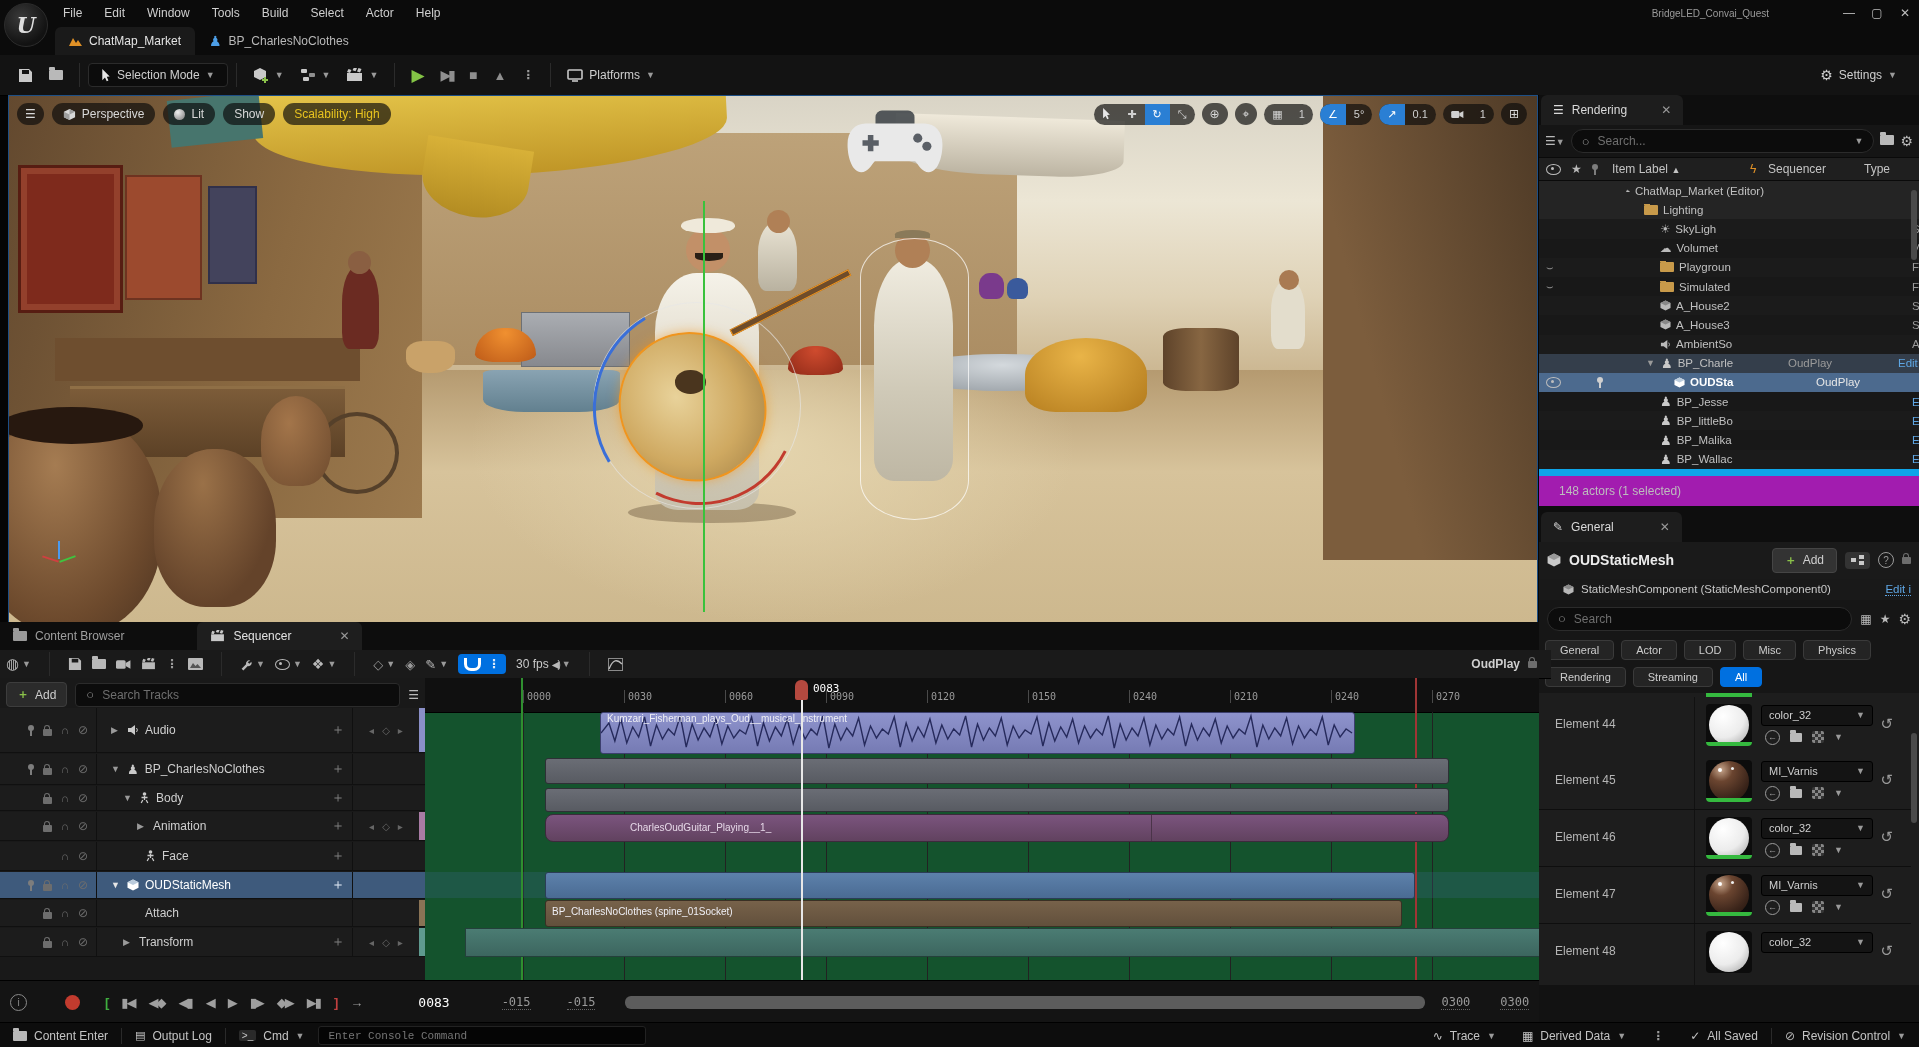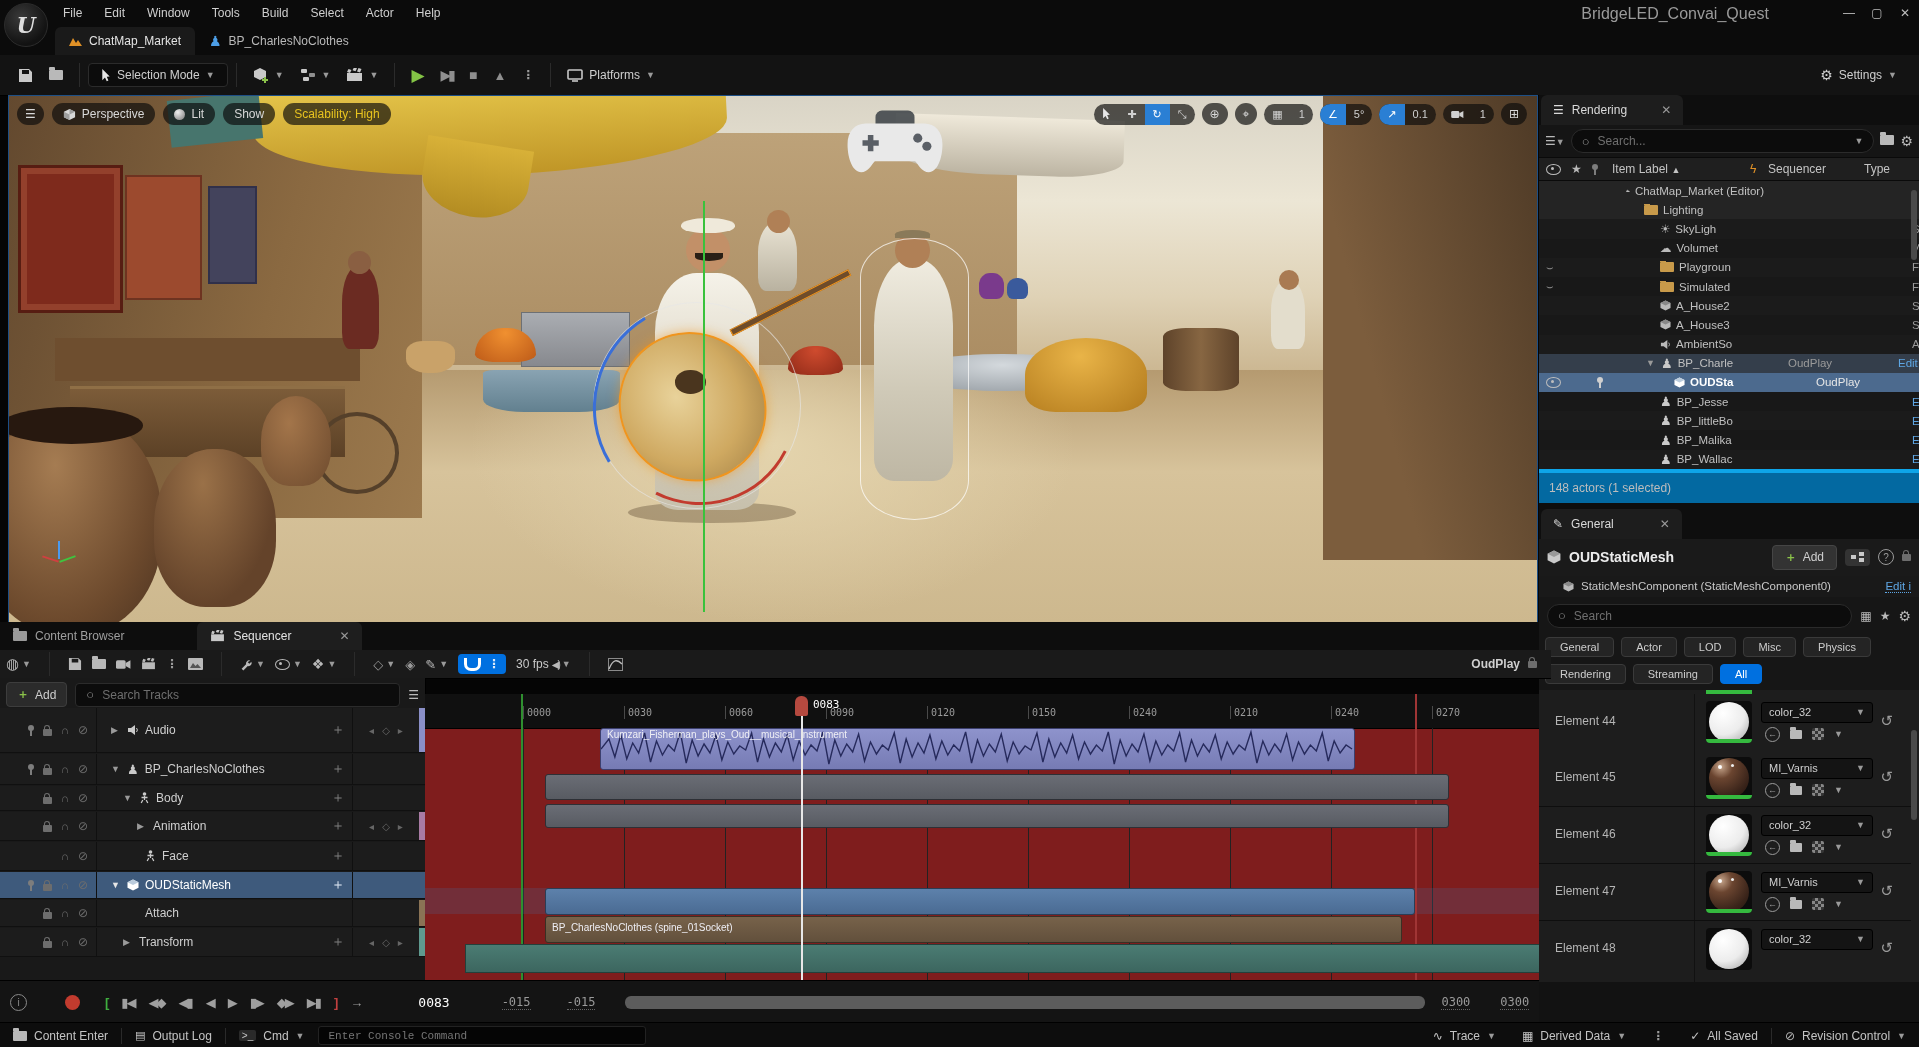--- a/index.html
+++ b/index.html
@@ -6,21 +6,21 @@
     font-family:"Liberation Sans","DejaVu Sans",sans-serif;color:#c8c8c8;font-size:12px;}
   .flex{display:flex;align-items:center}
   input{outline:none}
   
   #menubar{position:absolute;left:0;top:0;width:1919px;height:27px;background:#0b0b0b}
   .menu-item{padding:0 11px;color:#cfcfcf;font-size:12px;line-height:27px;cursor:default}
   #ue-logo{position:absolute;left:4px;top:3px;width:42px;height:42px;border-radius:50%;
     background:radial-gradient(circle at 38% 32%,#3a3a3a,#121212 70%);border:1px solid #2c2c2c;
     color:#dedede;font-family:"DejaVu Serif",serif;font-style:italic;font-weight:bold;font-size:22px;
     display:flex;align-items:center;justify-content:center;z-index:5}
-  #win-title{position:absolute;right:150px;top:0;line-height:27px;color:#9a9a9a;font-size:16px}
+  #win-title{position:absolute;right:150px;top:0;line-height:27px;color:#9a9a9a;font-size:10px}
   .winbtn{width:28px;text-align:center;line-height:27px;color:#bdbdbd;font-size:12px}
   #tabbar{position:absolute;left:0;top:27px;width:1919px;height:28px;background:#0b0b0b;border-bottom:1px solid #000}
   .atab{height:28px;display:flex;align-items:center;gap:7px;padding:0 14px;border-radius:6px 6px 0 0;color:#b9b9b9}
   .atab.active{background:#1a1a1a;color:#e4e4e4}
   #toolbar{position:absolute;left:0;top:55px;width:1919px;height:40px;background:#131313;border-bottom:1px solid #000}
   .tbtn{display:flex;align-items:center;gap:6px;padding:5px 8px;border-radius:4px;color:#cfcfcf}
   .tsep{width:1px;height:24px;background:#2b2b2b;margin:0 8px}
   .chev{font-size:9px;color:#9a9a9a}
   .kebab{color:#9a9a9a;font-weight:bold;letter-spacing:0}
   
@@ -88,21 +88,21 @@
   #seqtoolbar{position:absolute;left:0;top:650px;width:1539px;height:28px;background:#1a1a1a;border-bottom:1px solid #000;display:flex;align-items:center;padding:0 6px;gap:10px}
   .sic{color:#b9b9b9;font-size:13px;display:inline-flex;align-items:center;gap:3px}
   #seqleft{position:absolute;left:0;top:678px;width:425px;height:302px;background:#191919;border-right:1px solid #000}
   .trow{position:absolute;left:0;width:425px;display:flex;align-items:center;background:#1c1c1c;border-bottom:1px solid #101010;font-size:12px;color:#cfcfcf}
   .trow .tg{flex:0 0 88px;display:flex;align-items:center;justify-content:flex-end;gap:9px;padding-right:8px;border-right:1px solid #101010;align-self:stretch}
   .trow .tm{flex:1;display:flex;align-items:center;gap:6px;align-self:stretch;padding-left:14px}
   .trow .plus{flex:0 0 28px;color:#7d7d7d;font-size:14px;text-align:center}
   .trow .nav{flex:0 0 66px;display:flex;align-items:center;justify-content:center;gap:8px;color:#666;border-left:1px solid #101010;align-self:stretch;font-size:10px}
   .trow .strip{flex:0 0 6px;align-self:stretch}
   .trow.sel{background:#3e5a7c;color:#fff}
-  #seqtime{position:absolute;left:425px;top:694px;width:1114px;height:302px;background:#7f1d1d;overflow:hidden}
+  #seqtime{position:absolute;left:425px;top:678px;width:1114px;height:302px;background:#14532d;overflow:hidden}
   .tick{position:absolute;top:12px;font-size:10px;color:#9a9a9a;font-family:"DejaVu Sans Mono",monospace;border-left:1px solid #4a4a4a;padding-left:3px;height:13px;line-height:13px}
   .gline{position:absolute;top:34px;bottom:0;width:1px;background:#222}
   .clip{position:absolute;border-radius:3px;overflow:hidden;white-space:nowrap;font-size:10px}
   .clip .cl{padding:2px 6px;color:#efeff5}
   #transport{position:absolute;left:0;top:980px;width:1539px;height:42px;background:#141414;border-top:1px solid #000;display:flex;align-items:center}
   .tpbtn{color:#9f9f9f;font-size:13px;letter-spacing:-2px;padding:0 7px}
   .numline{font-family:"DejaVu Sans Mono",monospace;color:#9a9a9a;border-bottom:1px dotted #666;font-size:12px}
   
   #statusbar{position:absolute;left:0;top:1022px;width:1919px;height:25px;background:#0d0d0d;border-top:1px solid #000;display:flex;align-items:center;font-size:12px;color:#c4c4c4}
   .sbitem{display:flex;align-items:center;gap:7px;padding:0 13px;height:100%}
@@ -526,21 +526,21 @@
         <span class="gut"></span>
         <span class="lbl" style="padding-left:48px">
           <span style="color:#c9c9c9;font-size:13px">♟</span>
           <span>BP_Wallac</span>
         </span>
         <span class="seqc"></span>
         <span class="typec"><span class="elink">Edit Bl</span></span>
       </div>
   </div>
   <div style="position:absolute;right:2px;top:95px;width:6px;height:70px;background:#4a4a4a;border-radius:3px"></div>
-  <div style="padding:8px 10px;border-top:4px solid #0ea5e9;background:#0369a1;color:#bdbdbd"><span>148 actors (1 selected)</span></div>
+  <div style="padding:8px 20px;border-top:7px solid #0ea5e9;background:#a21caf;color:#bdbdbd"><span>148 actors (1 selected)</span></div>
 
   <div style="background:#0e0e0e;padding-top:6px">
     <div class="ptab" style="margin-left:2px">
       <span>✎</span>
       <span>General</span>
       <span style="margin-left:38px;color:#9a9a9a">✕</span>
     </div>
   </div>
   <div class="flex" style="background:#1a1a1a;padding:6px 8px;gap:8px">
     <svg class="i" width="14" height="14" viewBox="0 0 12 12">
@@ -969,20 +969,24 @@
   <div style="position:absolute;left:990px;top:0;bottom:0;width:2px;background:#a03535"></div>
 
   <div class="clip" style="left:175px;top:34px;width:753px;height:40px;background:linear-gradient(180deg,#8e93cc,#767bb4);border:1px solid #3c3f6e">
     <svg width="753" height="40" viewBox="0 0 760 40" preserveAspectRatio="none" style="position:absolute;inset:0">
       <polyline fill="none" stroke="#262a5c" stroke-width="1.4" points="0,20 8,10 14,28 20,6 26,30 32,14 38,24 44,4 50,33 56,12 62,26 68,16 74,22 80,3 86,34 92,11 98,27 104,15 110,24 116,6 122,31 128,13 134,25 140,17 146,21 152,4 158,33 164,10 170,28 176,14 182,23 188,6 194,31 200,12 206,26 212,16 218,22 224,3 230,35 236,11 242,27 248,15 254,23 260,5 266,32 272,13 278,25 284,16 290,21 296,4 302,34 308,10 314,28 320,14 326,24 332,6 338,30 344,12 350,26 356,16 362,22 368,3 374,34 380,11 386,27 392,15 398,23 404,5 410,32 416,13 422,25 428,17 434,21 440,4 446,33 452,10 458,28 464,14 470,24 476,6 482,30 488,13 494,25 500,16 506,22 512,3 518,35 524,11 530,27 536,15 542,23 548,5 554,32 560,12 566,26 572,16 578,22 584,4 590,33 596,11 602,27 608,15 614,23 620,6 626,30 632,13 638,25 644,16 650,21 656,3 662,34 668,12 674,26 680,15 686,23 692,5 698,31 704,13 710,25 716,16 722,22 728,4 734,32 740,12 746,24 752,16 758,20"></polyline>
     </svg>
     <span class="cl" style="position:relative">Kumzari_Fisherman_plays_Oud__musical_instrument</span>
   </div>
   <div class="clip" style="left:120px;top:80px;width:902px;height:24px;background:linear-gradient(180deg,#6a6d75,#585b62);border:1px solid #2e3036"></div>
   <div class="clip" style="left:120px;top:110px;width:902px;height:22px;background:linear-gradient(180deg,#6a6d75,#585b62);border:1px solid #2e3036"></div>
+  <div class="clip" style="left:120px;top:136px;width:902px;height:26px;background:linear-gradient(180deg,#7b547e,#61425f);border:1px solid #3c2a3c;border-radius:8px">
+    <span class="cl" style="position:absolute;left:78px;top:5px;color:#e6d8e8">CharlesOudGuitar_Playing__1_</span>
+    <span style="position:absolute;left:605px;top:0;bottom:0;width:1px;background:#4a3449"></span>
+  </div>
   <div class="clip" style="left:120px;top:194px;width:868px;height:25px;background:linear-gradient(180deg,#5d81ab,#4a6b93);border:1px solid #2b3d55"></div>
   <div class="clip" style="left:120px;top:222px;width:855px;height:25px;background:linear-gradient(180deg,#77624a,#62503c);border:1px solid #3a3024">
     <span class="cl" style="line-height:21px">BP_CharlesNoClothes (spine_01Socket)</span>
   </div>
   <div class="clip" style="left:40px;top:250px;width:1074px;height:27px;background:linear-gradient(180deg,#4b7c73,#3c665f);border:1px solid #24403b;border-radius:0"></div>
 
   <div style="position:absolute;left:376px;top:20px;bottom:0;width:1.6px;background:#e8e8e8"></div>
   <div style="position:absolute;left:370px;top:2px;width:13px;height:20px;background:#b5493f;border-radius:6px 6px 2px 2px"></div>
   <span style="position:absolute;left:388px;top:4px;color:#fff;font-family:'DejaVu Sans Mono',monospace;font-size:11px">0083</span>
 </div>

